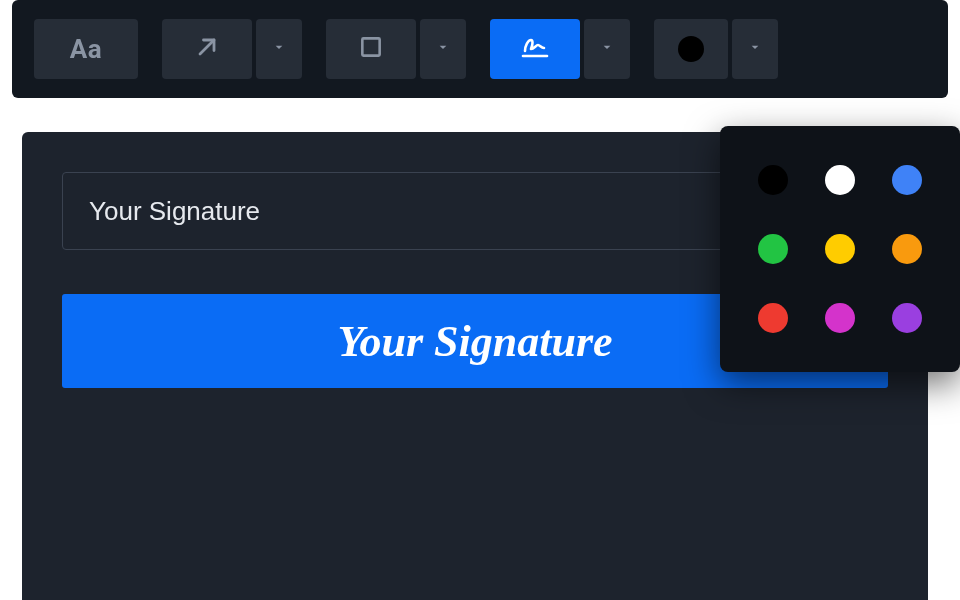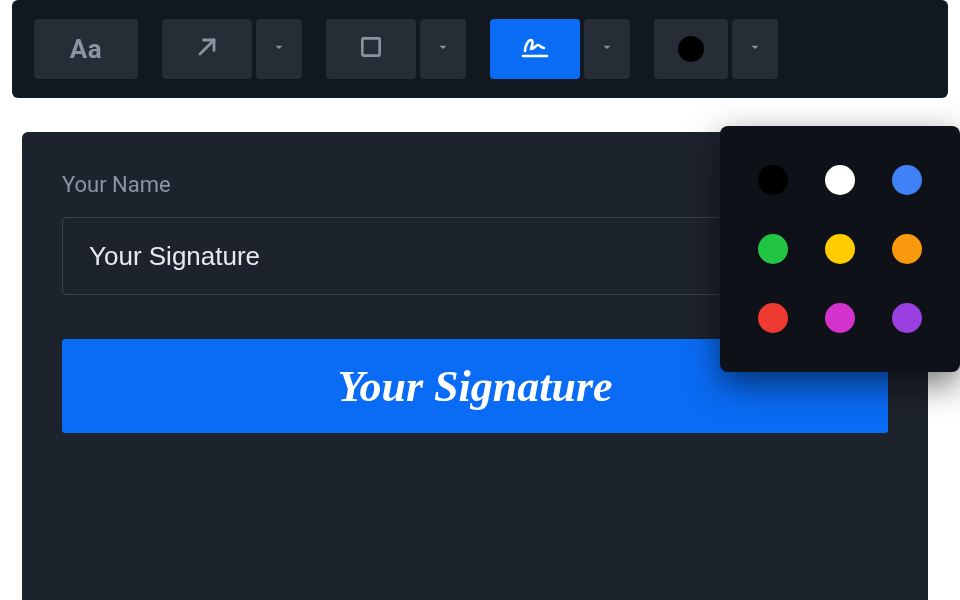--- a/index.html
+++ b/index.html
@@ -223,21 +223,20 @@
         <svg width="16" height="16" viewBox="0 0 24 24" fill="#8a94a3">
             <path d="M7 10l5 5 5-5z"></path>
           </svg>
       </span>
     </div>
   </div>
 
 </div>
 
 <div class="panel">
-  <div class="field-label">Your Name</div>
   <input class="text-input" type="text" value="Your Signature" style="">
   <div class="sig-tile">
     <span class="sig-text">Your Signature</span>
   </div>
 </div>
 
 <div class="color-pop">
   <div class="swatch black"></div>
   <div class="swatch white"></div>
   <div class="swatch blue"></div>

